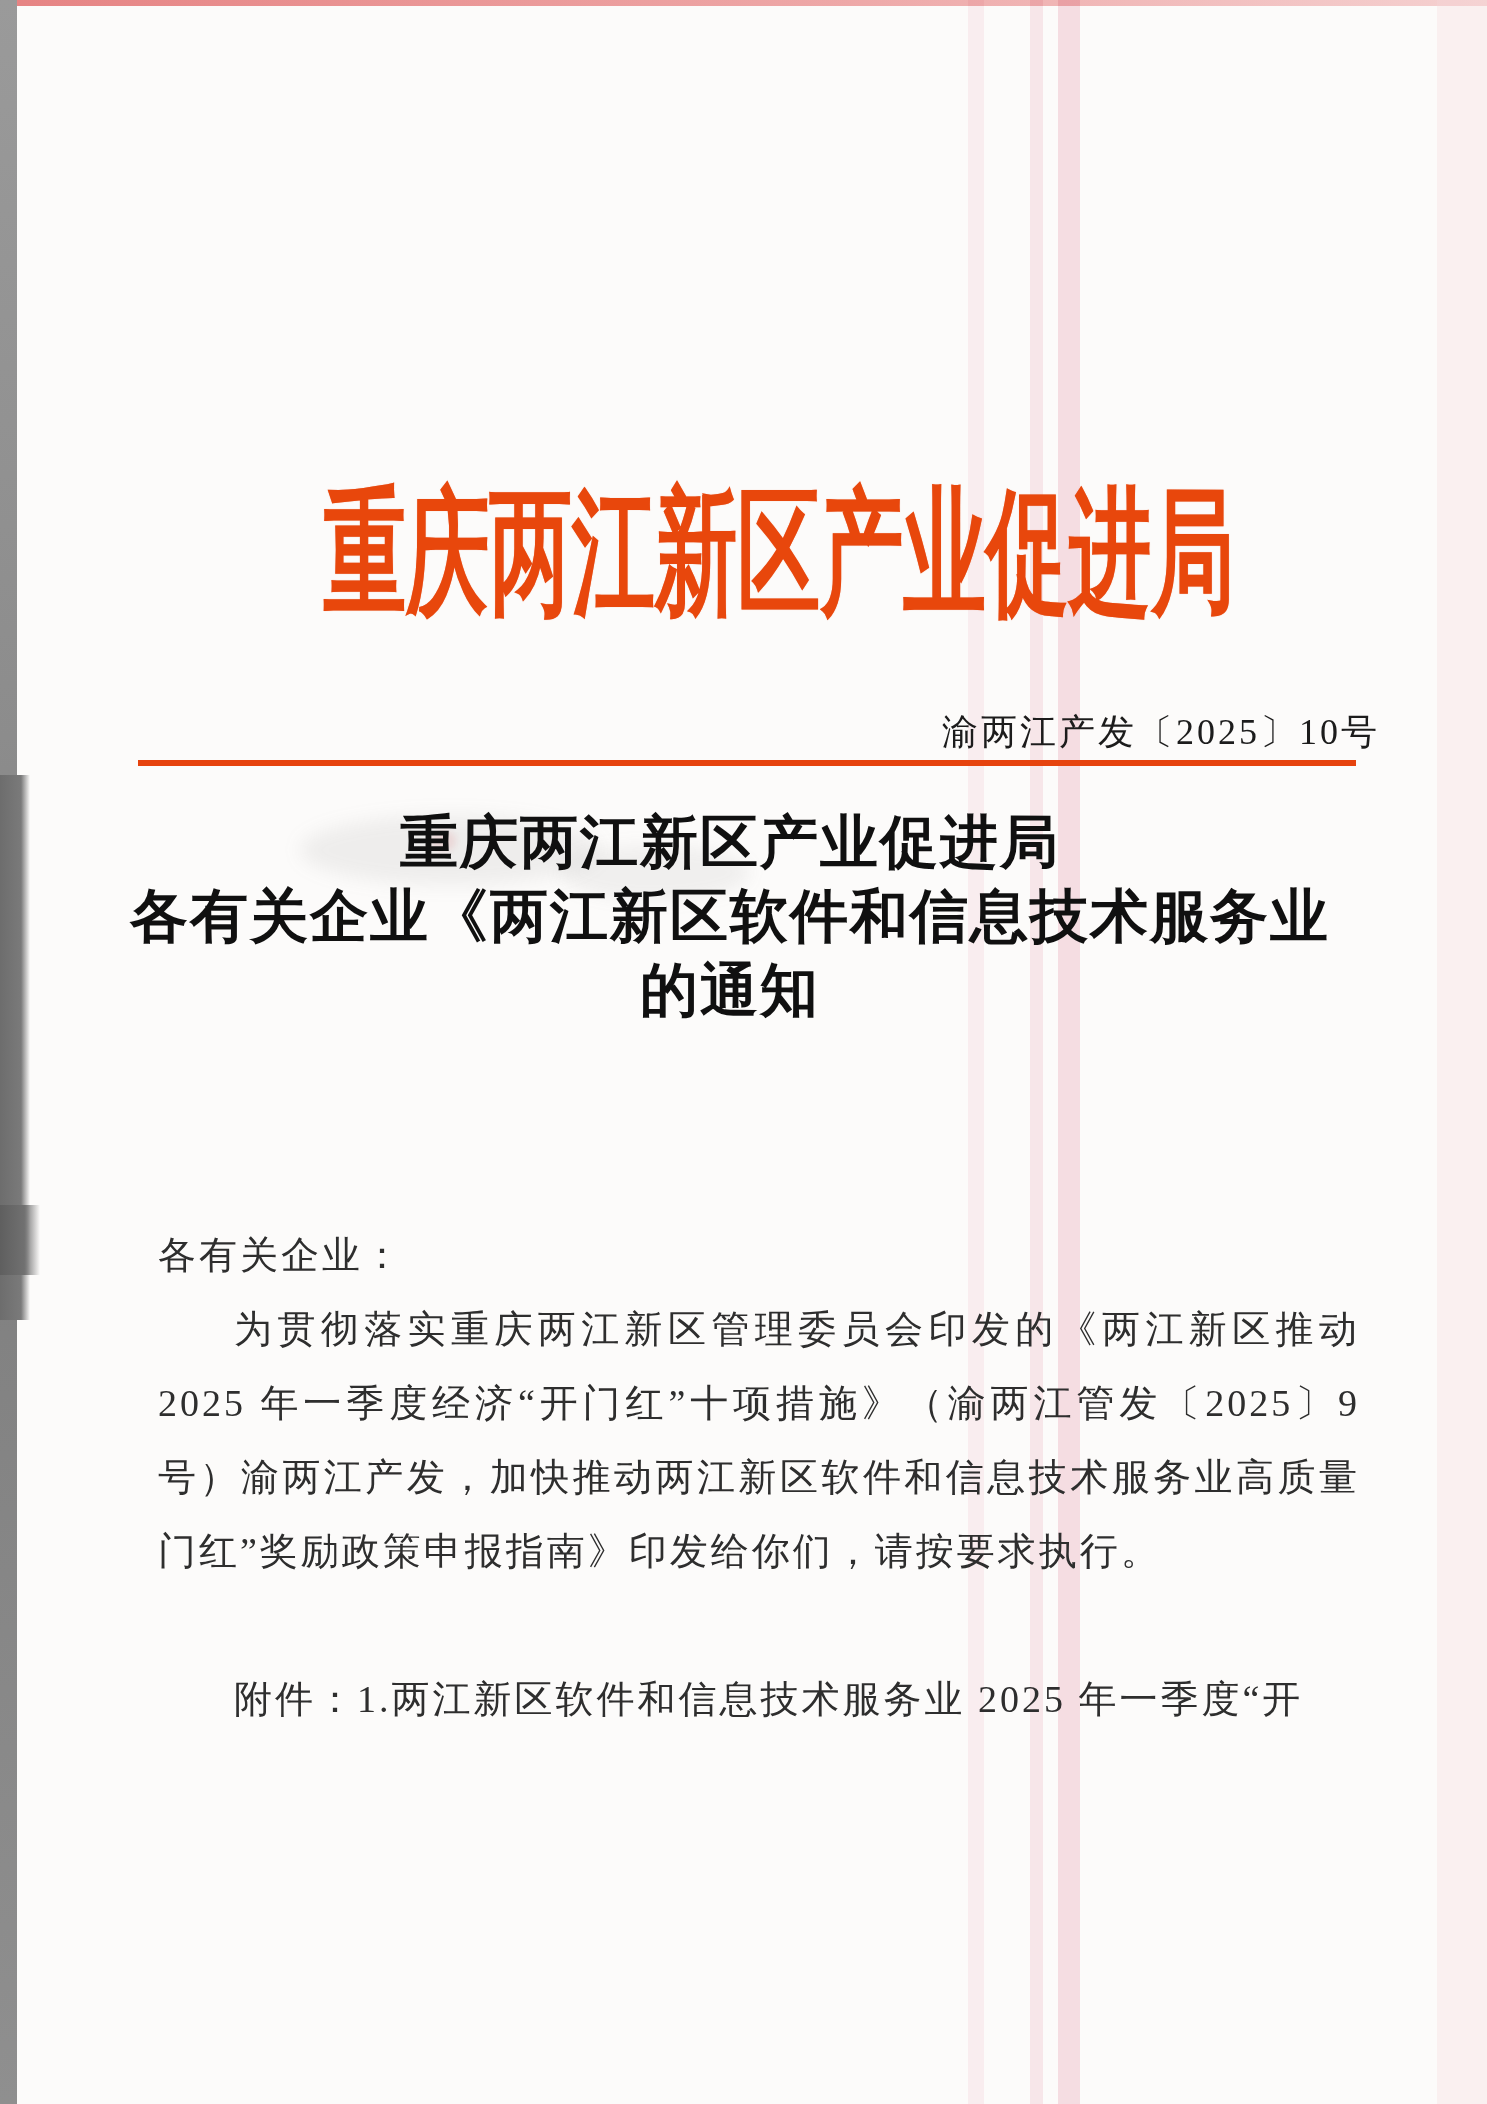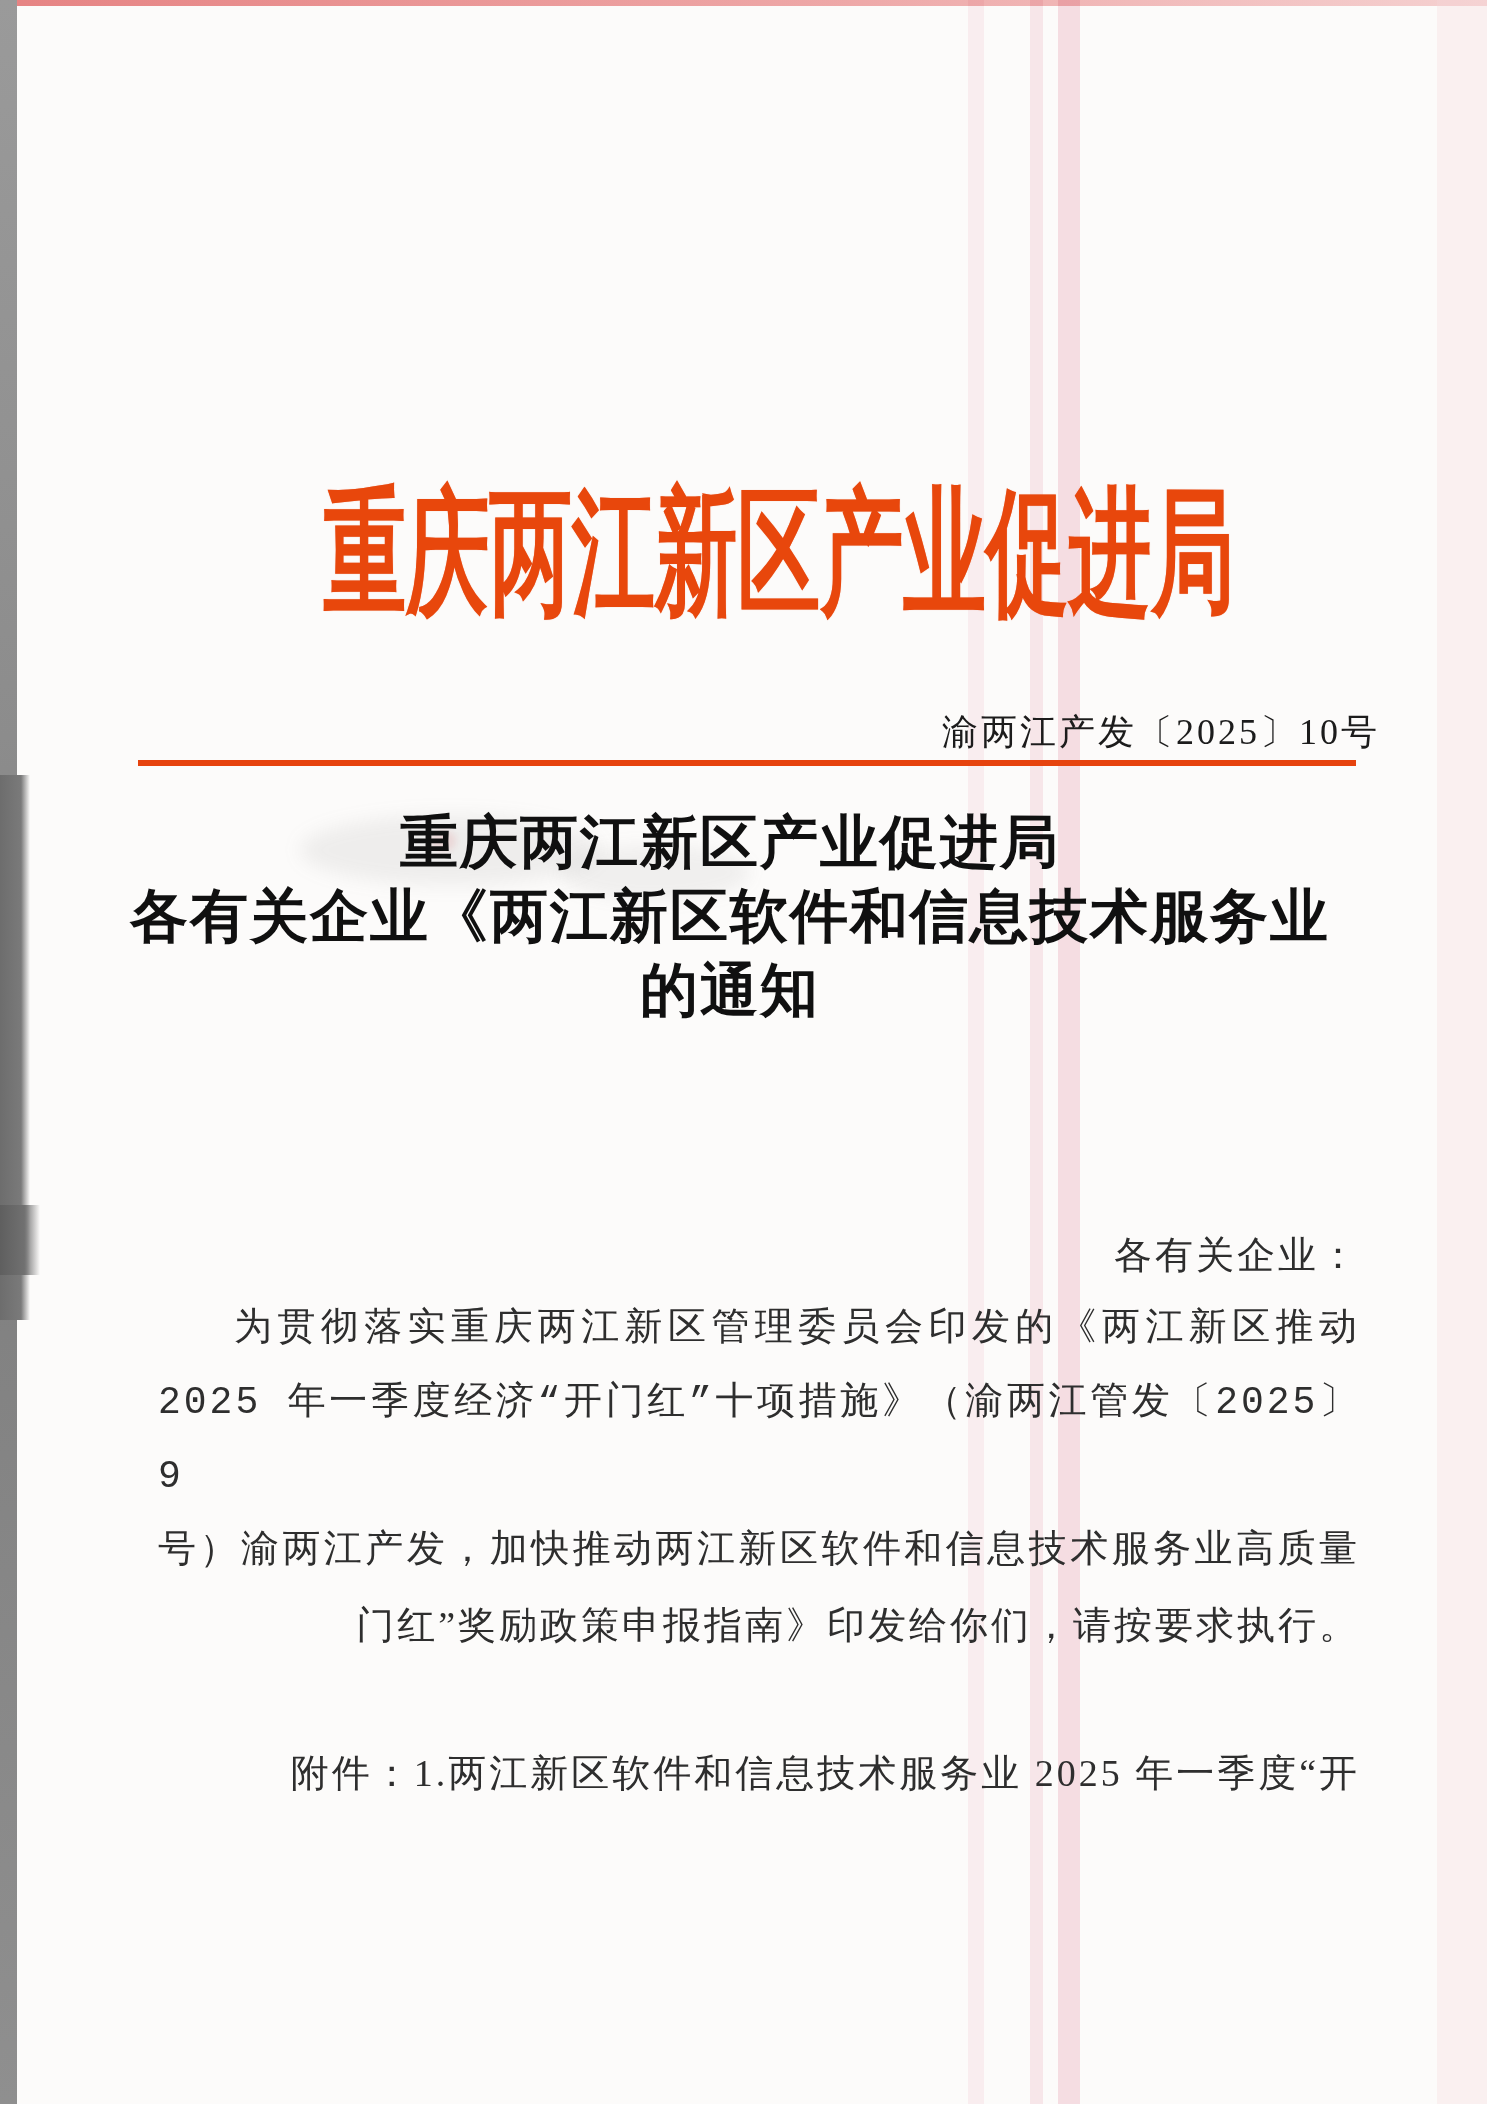--- a/index.html
+++ b/index.html
@@ -42,22 +42,22 @@
     color:#e8470c;text-shadow:0 0 1px rgba(220,60,10,.55);}
   .docnum{position:absolute;top:708px;left:160px;width:1220px;
     text-align:right;font-size:36px;line-height:48px;letter-spacing:3px;color:#1c1c1c;}
   .red-rule{position:absolute;top:760px;left:138px;width:1218px;height:6px;background:#e6430e;}
   
   .doc-title{position:absolute;top:806px;left:110px;width:1240px;text-align:center;
     font-size:58px;line-height:74px;font-weight:bold;color:#101010;letter-spacing:2px;}
   
   .body-text{position:absolute;top:1218px;left:158px;width:1202px;
     font-size:38px;line-height:74px;letter-spacing:3px;color:#2e2e2e;}
-  .b-line{white-space:nowrap;text-align:right;}
-  .b-line.fill{white-space:normal;text-align:justify;text-align-last:justify;text-justify:inter-character;font-family:Liberation Mono, monospace;}
+  .b-line{white-space:nowrap;}
+  .b-line.fill{white-space:normal;text-align:justify;text-align-last:justify;text-justify:inter-character;}
   .b-line.indent{text-indent:76px;}
   .spacer{height:74px;}
 </style>
 </head>
 <body>
 
 <div class="page">
 
   <div class="top-pink-line"></div>
   <div class="pink-stripe-a"></div>

